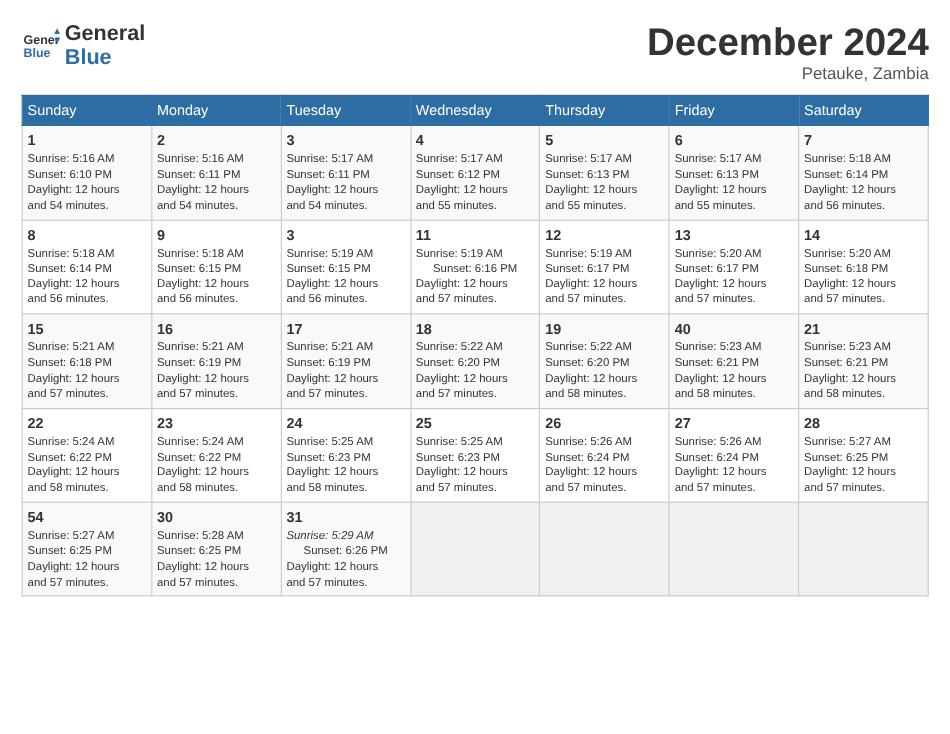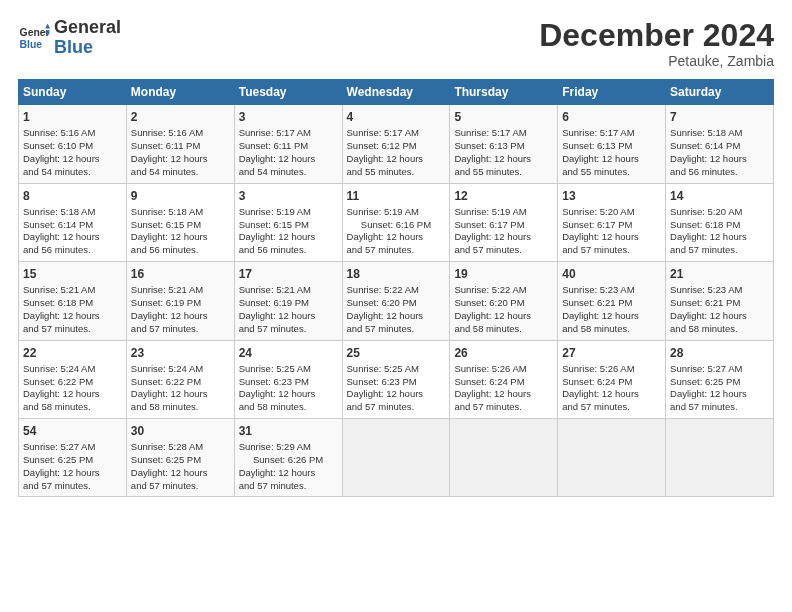--- a/index.html
+++ b/index.html
@@ -53,21 +53,21 @@
     }
     table {
       width: 100%;
       border-collapse: collapse;
       table-layout: fixed;
     }
     thead tr th {
       background-color: #2e6da4;
       color: #fff;
       font-size: 12px;
-      font-weight: bold;
+      font-weight: normal;
       padding: 5px 4px;
       text-align: left;
       border: 1px solid #2e6da4;
     }
     tbody tr td {
       vertical-align: top;
       font-size: 9.5px;
       color: #333;
       padding: 4px 4px;
       border: 1px solid #ccc;
@@ -340,21 +340,21 @@
           </td>
           <td>
             <span class="day-num">30</span>
             <span style="display: block;">Sunrise: 5:28 AM</span>
             <span style="display: block;">Sunset: 6:25 PM</span>
             <span style="display: block;">Daylight: 12 hours</span>
             <span style="display: block;">and 57 minutes.</span>
           </td>
           <td>
             <span class="day-num">31</span>
-            <span style="display: block;">Sunrise: 5:29 AM</span>
+            <span style="display: block; font-style: italic;">Sunrise: 5:29 AM</span>
             <span style="display: block; text-align: center;">Sunset: 6:26 PM</span>
             <span style="display: block;">Daylight: 12 hours</span>
             <span style="display: block;">and 57 minutes.</span>
           </td>
           <td class="empty-cell"></td>
           <td class="empty-cell"></td>
           <td class="empty-cell"></td>
           <td class="empty-cell"></td>
         </tr>
       </tbody>

